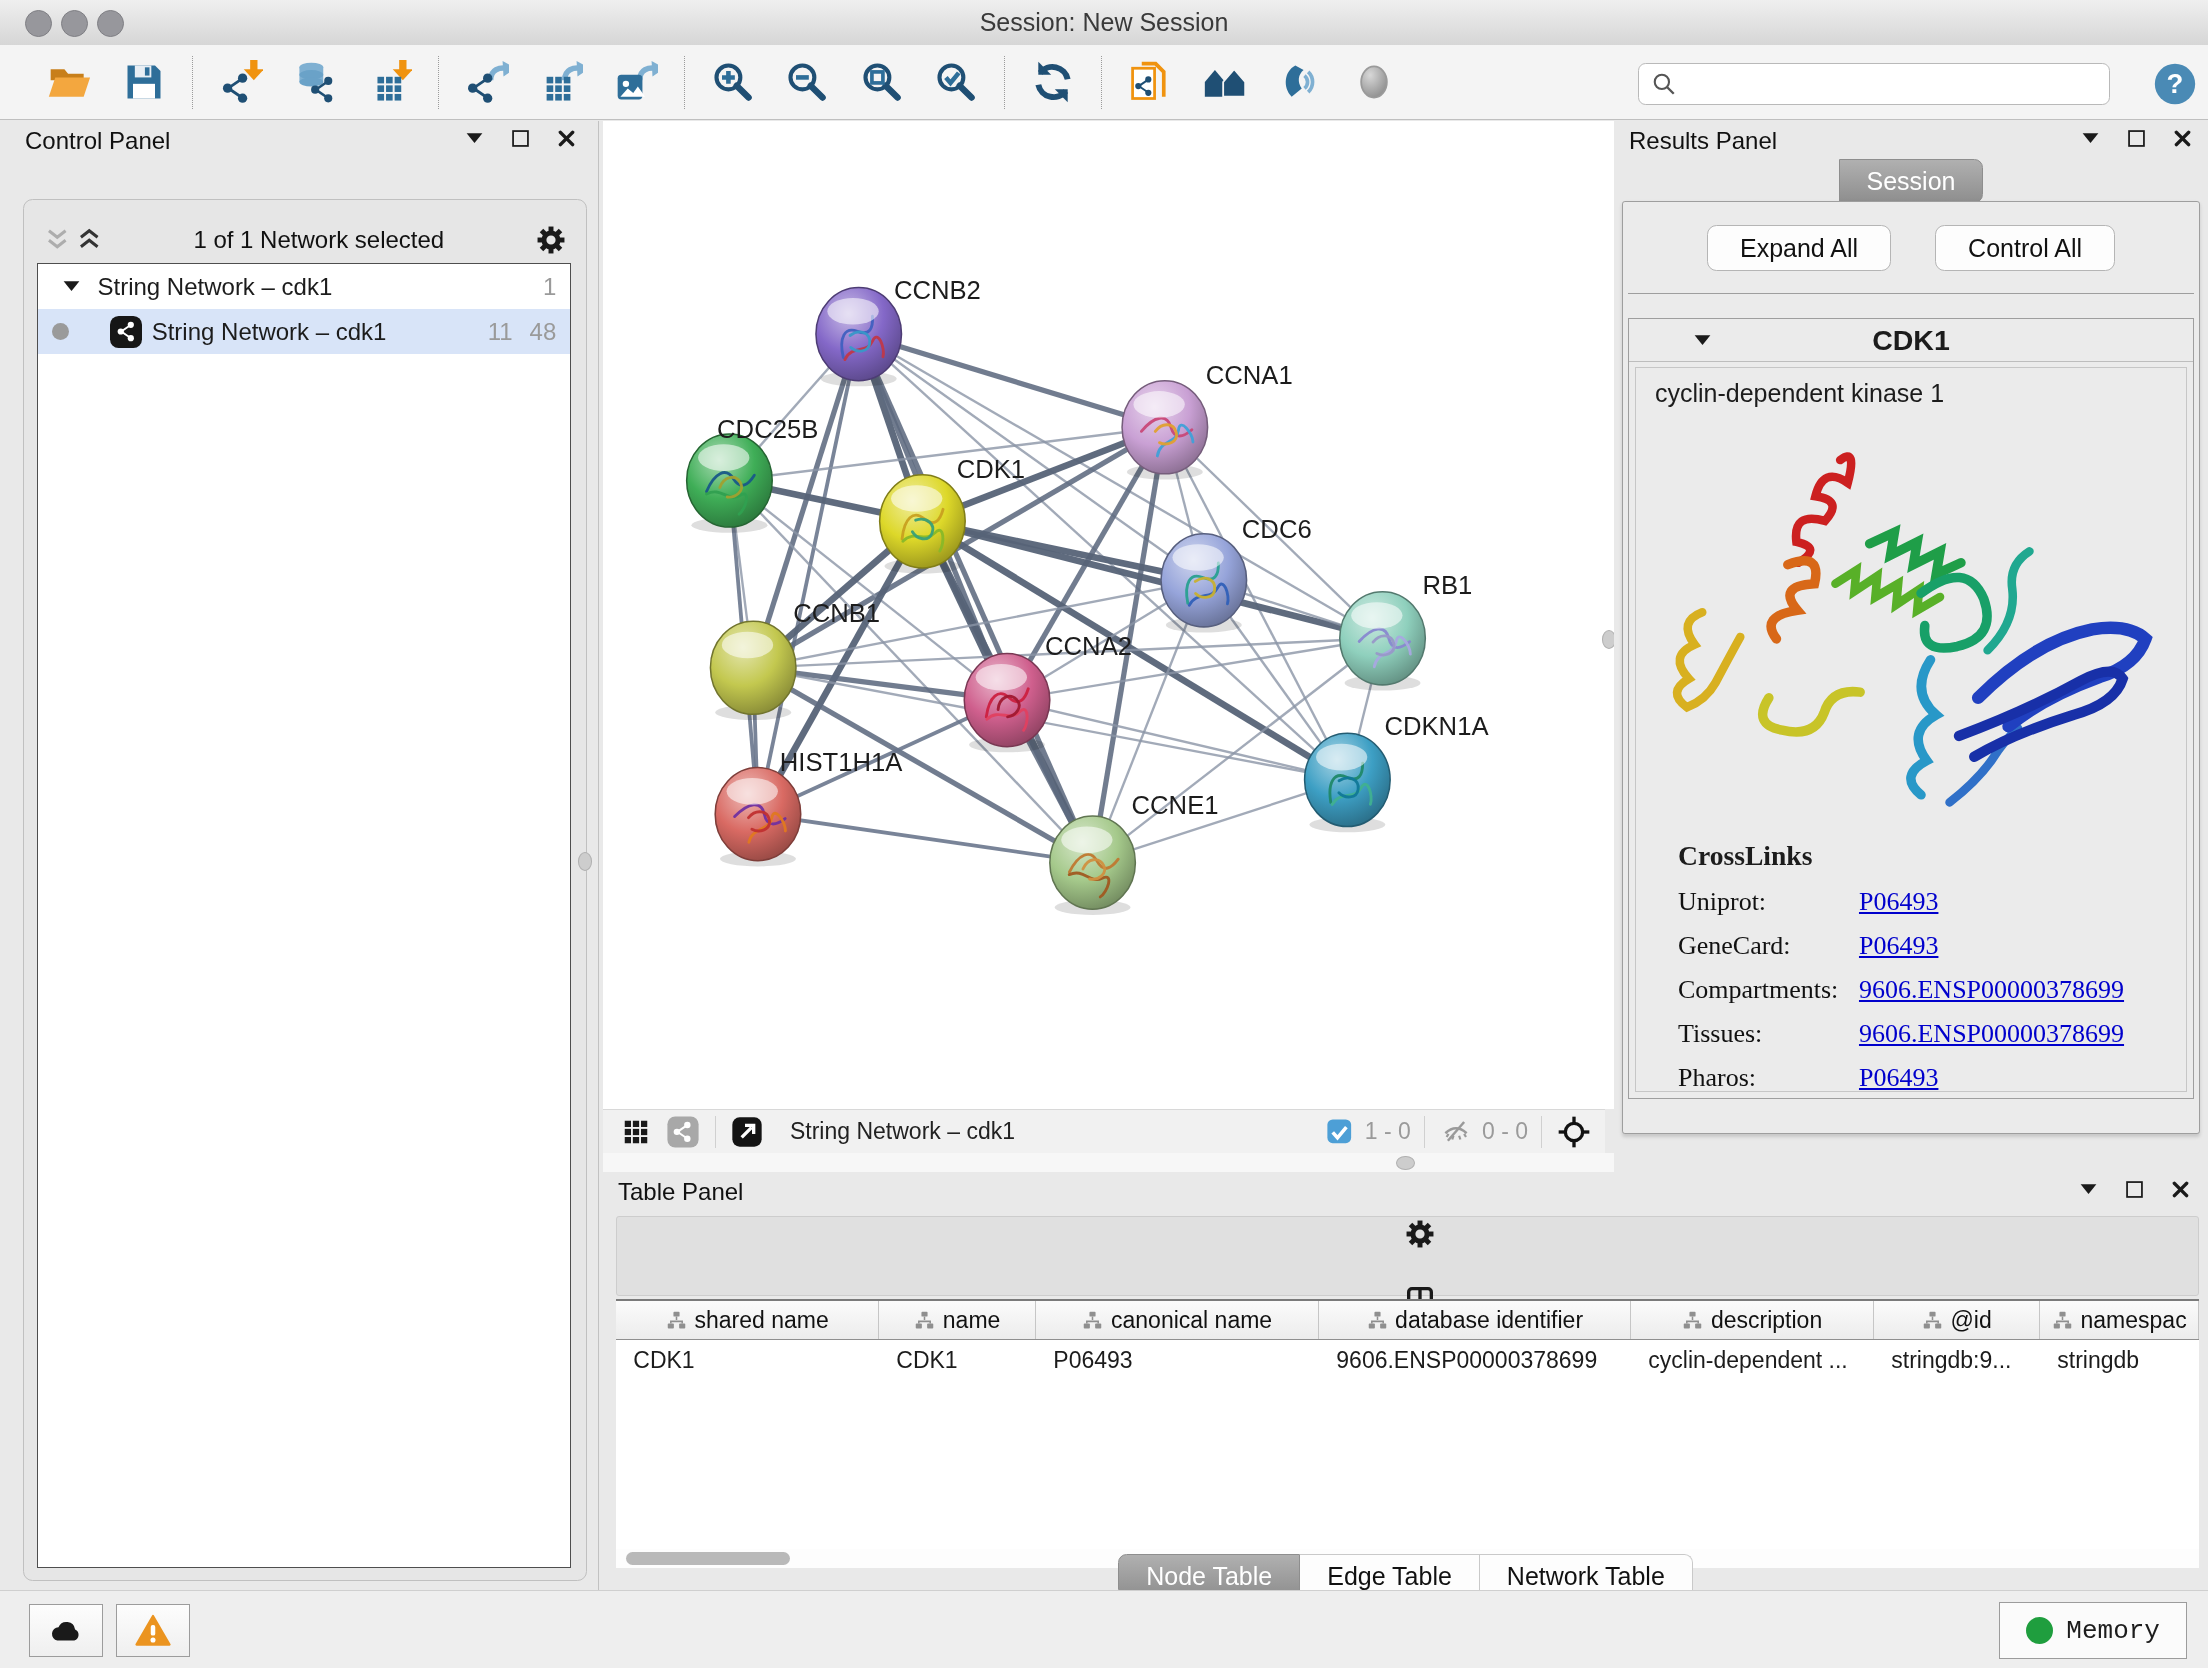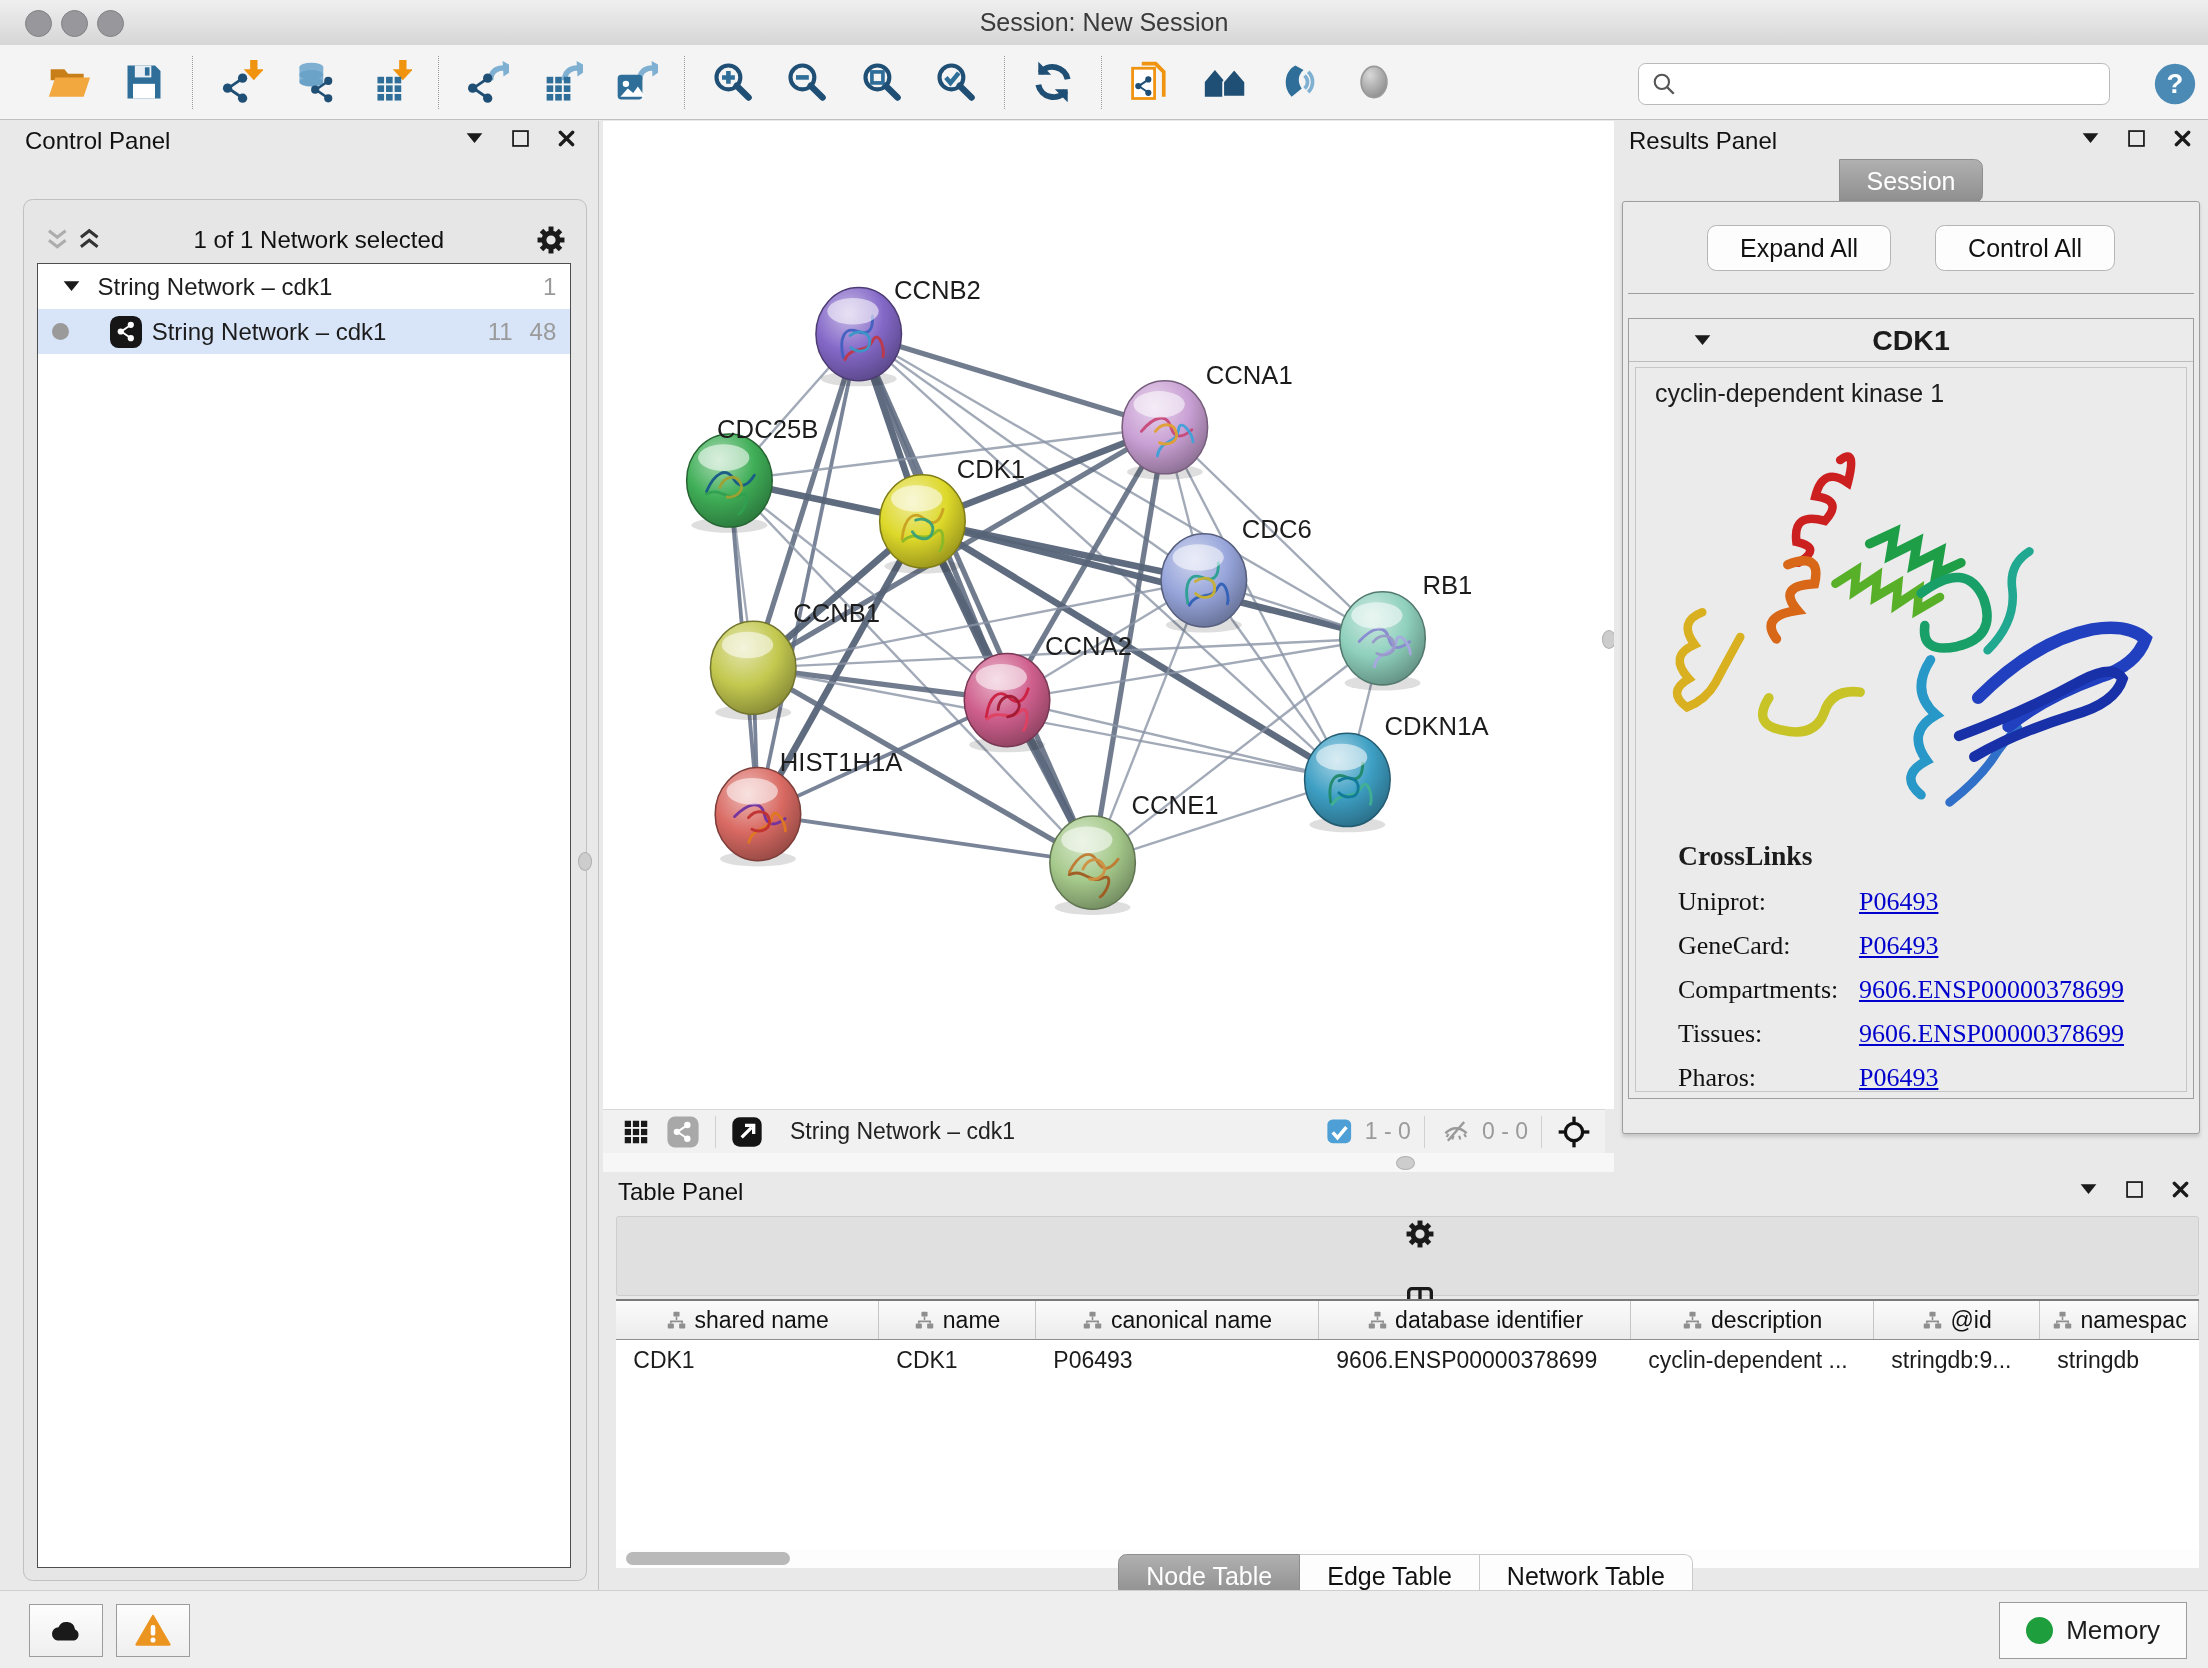--- a/index.html
+++ b/index.html
@@ -99,21 +99,21 @@
   #tp-row{display:flex;height:40px;background:#fff;font-size:23px;align-items:center;}
   .td{padding-left:17px;box-sizing:border-box;overflow:hidden;white-space:nowrap;}
   #tp-hscroll{position:absolute;left:13.3px;right:9.5px;top:377px;height:19px;background:#fdfdfd;}
   #tp-thumb{position:absolute;left:9.5px;top:2.9px;width:164px;height:13.3px;border-radius:6.7px;background:#b9b9b9;}
   #tp-tabs{position:absolute;left:0;right:0;top:382px;display:flex;justify-content:center;}
   
   #bottom-bar{left:0;top:1590px;width:2208px;height:78px;background:#eeeeee;border-top:1px solid #cfcfcf;box-sizing:border-box;}
   .bb-btn{position:absolute;top:13.3px;width:72px;height:51px;background:linear-gradient(#fdfdfd,#efefef);
     border:1.9px solid #9c9c9c;display:flex;align-items:center;justify-content:center;}
   #memory-btn{position:absolute;right:21px;top:11.4px;width:186px;height:55px;background:#fbfbfb;
-    border:1.9px solid #9c9c9c;display:flex;align-items:center;justify-content:center;gap:13.3px;font-size:26px;}
+    border:1.9px solid #9c9c9c;display:flex;align-items:center;justify-content:center;gap:13.3px;font-size:26px;font-family:Liberation Mono, monospace;}
   #memory-dot{width:27px;height:27px;border-radius:50%;background:#1f9e3e;}
 </style>
 </head>
 <body>
 
 <div id="app">
 
   <div id="titlebar" class="abs">
     <span class="traffic" style="left:25px"></span>
     <span class="traffic" style="left:61px"></span>

